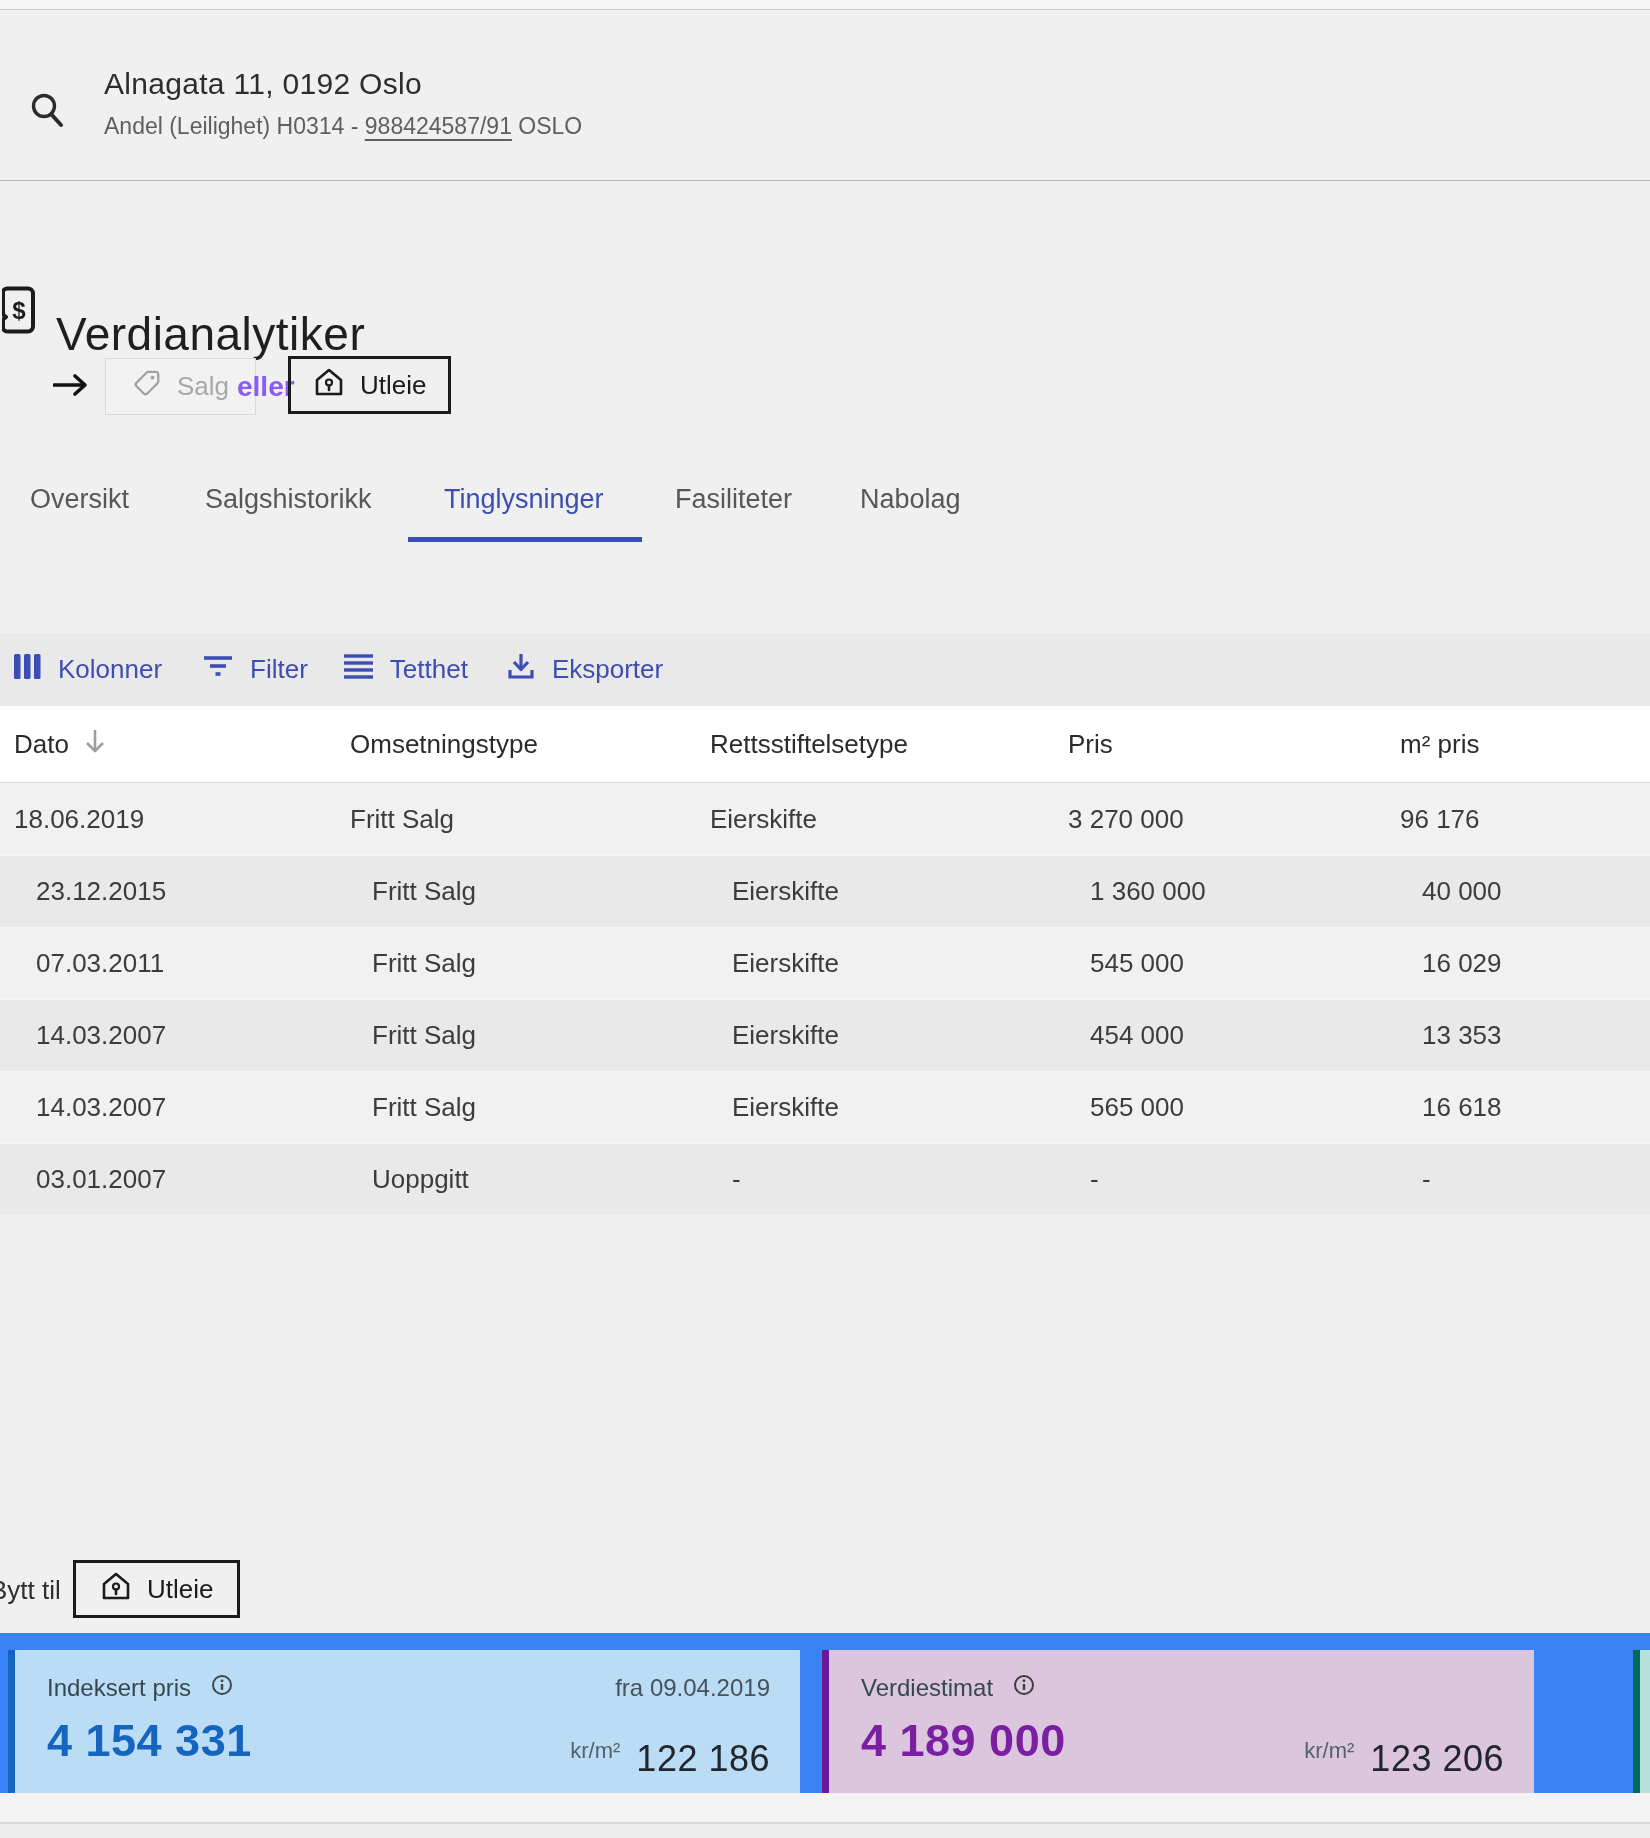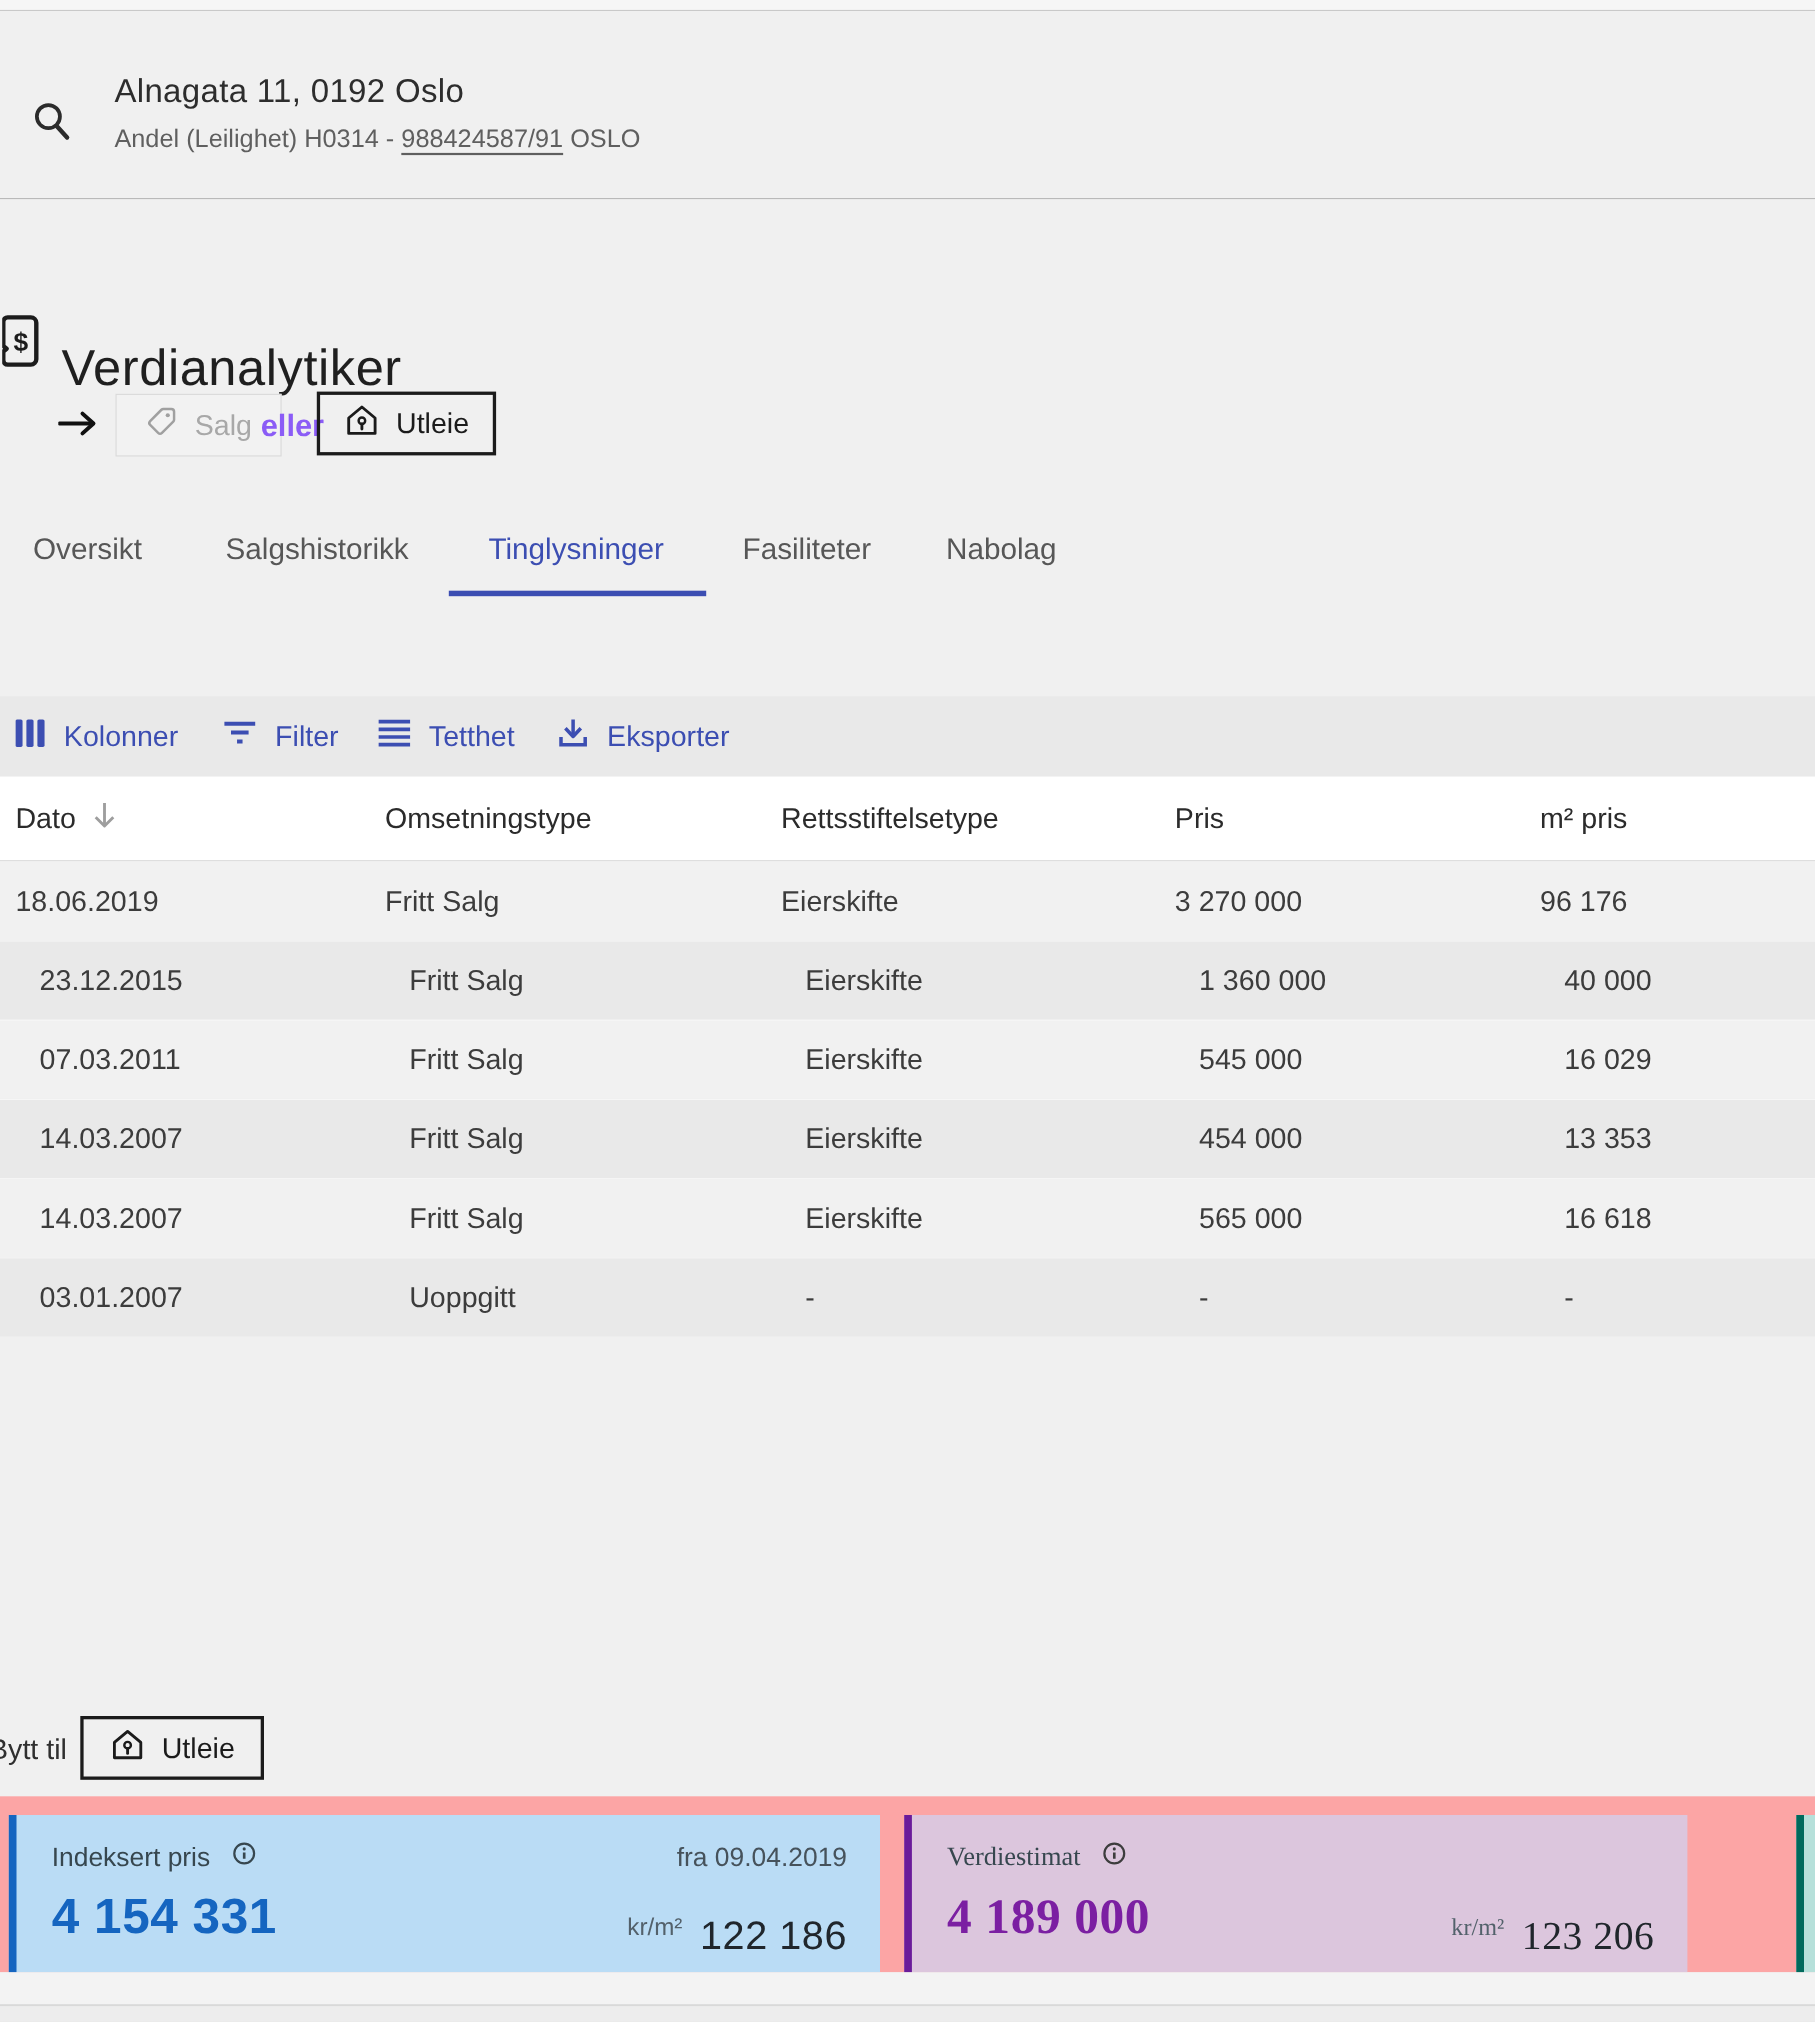--- a/index.html
+++ b/index.html
@@ -49,26 +49,26 @@
   .tbody .trow{height:72px;color:#3c3c3c;}
   .row-odd{background:#f1f1f1;}
   .row-even{background:#e9e9e9;}
   .tbody .trow + .trow{border-top:1px solid #f6f6f6;padding-left:36px;}
   
   .switch-row{position:absolute;left:0;top:1556px;height:64px;width:100%;}
   .switch-label{position:absolute;left:-10px;top:19px;font-size:26px;color:#2f2f2f;}
   .switch-utleie-btn{position:absolute;left:73px;top:4px;height:58px;padding:0 24px;gap:15px;
     border:3px solid #1b1b1b;color:#1b1b1b;font-size:26px;}
   
-  .summary-band{position:absolute;left:0;top:1633px;width:100%;height:160px;background:#fca5a5;}
+  .summary-band{position:absolute;left:0;top:1633px;width:100%;height:160px;background:#3b82f6;}
   .card{position:absolute;top:17px;height:143px;box-sizing:border-box;
     display:flex;flex-direction:column;justify-content:space-between;
     padding:24px 30px 24px 32px;}
   .card-indexed{left:8px;width:792px;background:var(--indexed-bg,#BADCF5);border-left:7px solid var(--indexed-bar,#1565C0);}
-  .card-estimate{left:822px;width:712px;background:var(--estimate-bg,#DCC6DD);border-left:7px solid var(--estimate-bar,#6A1B9A);font-family:Liberation Serif, serif;}
+  .card-estimate{left:822px;width:712px;background:var(--estimate-bg,#DCC6DD);border-left:7px solid var(--estimate-bar,#6A1B9A);}
   .card-clipped{left:1633px;width:60px;background:var(--teal-bg,#B6E0DA);border-left:7px solid var(--teal-bar,#00695C);padding:0;}
   .card-row{display:flex;justify-content:space-between;align-items:center;}
   .card-label-group{display:flex;align-items:center;gap:20px;font-size:24px;color:#37474f;}
   .card-from{font-size:24px;color:#46525b;}
   .card-value{font-size:45px;font-weight:700;letter-spacing:.5px;}
   .card-indexed .card-value{color:var(--indexed-value,#1565C0);}
   .card-estimate .card-value{color:var(--estimate-value,#7B1FA2);}
   .card-unit{display:flex;align-items:flex-start;gap:16px;margin-top:36px;}
   .unit{font-size:22px;color:#53616b;}
   .unit-val{font-size:36px;font-weight:500;color:#20262c;letter-spacing:.5px;}

